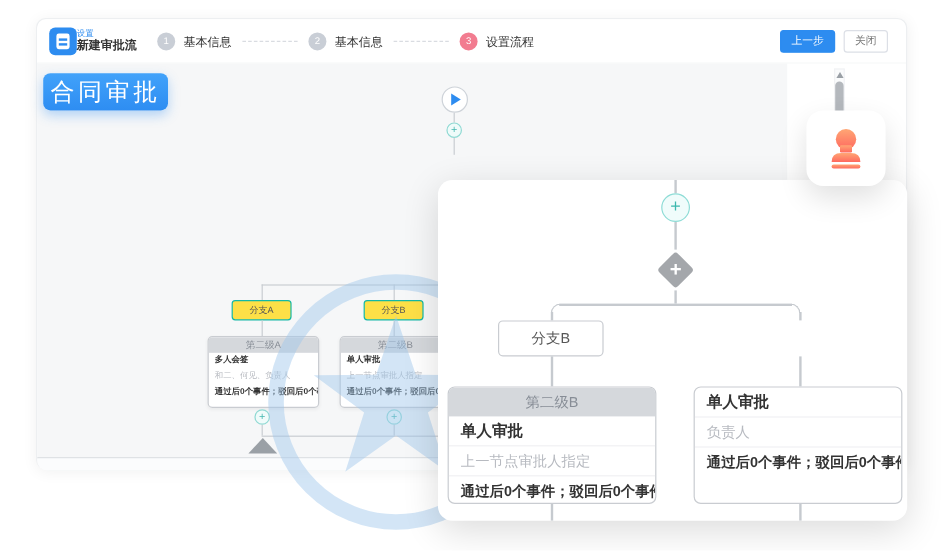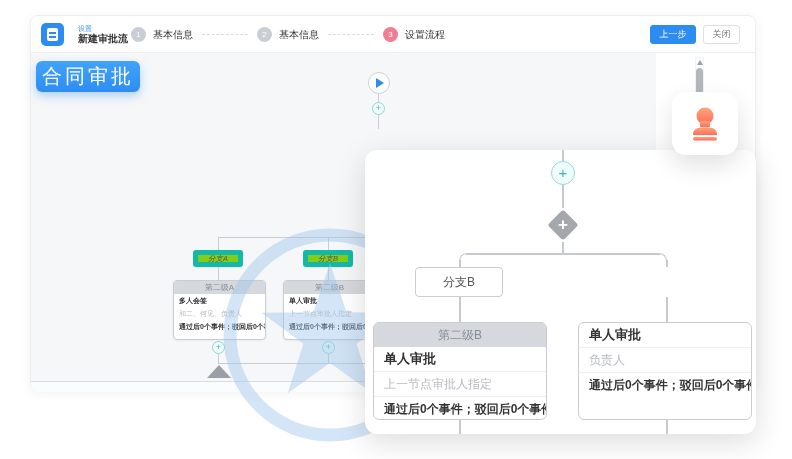--- a/index.html
+++ b/index.html
@@ -8,21 +8,21 @@
 
   
   #win{position:absolute;left:30px;top:15px;width:726px;height:376px;background:#fff;
        border:1px solid #edeff1;border-radius:8px;box-shadow:0 2px 12px rgba(0,0,0,.06);z-index:1;}
   .header{position:absolute;left:0;top:0;width:100%;height:37px;border-bottom:1px solid #eef0f2;background:#fff;border-radius:8px 8px 0 0;}
   .brand{position:absolute;left:10px;top:7px;display:flex;align-items:center;}
   .app-icon{width:23px;height:23px;background:#2d8cf0;border-radius:5px;display:flex;align-items:center;justify-content:center;}
   .doc{width:11px;height:13px;background:#fff;border-radius:2px;position:relative;}
   .doc::before,.doc::after{content:"";position:absolute;left:2px;right:2px;height:1.5px;background:#2d8cf0;}
   .doc::before{top:4px;} .doc::after{top:8px;}
-  .brand-text{margin-left:14px;line-height:1;}
+  .brand-text{margin-left:0;line-height:1;}
   .brand-sub{font-size:7px;color:#2d8cf0;margin-bottom:2px;}
   .brand-title{font-size:10px;color:#333;font-weight:600;}
 
   .stepper{position:absolute;left:100px;top:0;height:37px;display:flex;align-items:center;}
   .step{display:flex;align-items:center;}
   .step-circle{width:15px;height:15px;border-radius:50%;background:#c9ced6;color:#fff;font-size:8px;
                display:flex;align-items:center;justify-content:center;}
   .step.active .step-circle{background:#f27c90;}
   .step-label{font-size:10px;color:#333;margin-left:7px;}
   .step-conn{width:46px;border-top:1px dashed #d9dce1;margin:0 9px;}
@@ -43,22 +43,22 @@
   .plus-sm{position:absolute;width:13px;height:13px;border:1px solid #8fd9d3;background:#effbfa;border-radius:50%;
            color:#45b8b0;font-size:9px;line-height:11px;text-align:center;cursor:pointer;}
 
   .ncard{position:absolute;background:#fff;border:1px solid #c9ccd1;border-radius:4px;overflow:hidden;box-shadow:0 1px 3px rgba(0,0,0,.05);}
   .nhead{background:#d5d8dc;color:#878d96;text-align:center;overflow:hidden;white-space:nowrap;}
   .nrow{color:#333;white-space:nowrap;overflow:hidden;}
   .nrow.gray{color:#b7bac0;font-weight:normal;}
   .sm .nhead{height:13px;line-height:13px;font-size:8px;}
   .sm .nrow{font-size:7px;line-height:12px;padding:1px 5px 0 5px;font-weight:bold;}
   .sm .nrow.gray{font-weight:normal;}
-  .branch-box{position:absolute;background:#84cc16;border:5px solid #14b8a6;border-radius:3px;color:#555;
-              display:flex;align-items:center;justify-content:center;cursor:pointer;font-style:italic;}
+  .branch-box{position:absolute;background:#fde047;border:1px solid #14b8a6;border-radius:3px;color:#555;
+              display:flex;align-items:center;justify-content:center;cursor:pointer;}
   .tri-up{position:absolute;width:0;height:0;border-left:12px solid transparent;border-right:12px solid transparent;border-bottom:13px solid #9aa0a6;}
 
   
   .vscroll{position:absolute;left:664px;top:41px;width:9px;height:334px;background:#fafbfc;border:1px solid #f1f2f4;}
   .vscroll-arrow{position:absolute;left:666px;top:44px;width:0;height:0;border-left:3px solid transparent;border-right:3px solid transparent;border-bottom:5px solid #9aa0a6;}
   .vscroll-thumb{position:absolute;left:665px;top:52px;width:7px;height:28px;background:#b4b8bd;border-radius:3.5px;cursor:pointer;}
 
   
   .watermark{position:absolute;left:215px;top:220px;width:230px;height:230px;z-index:5;opacity:.45;pointer-events:none;}
 

